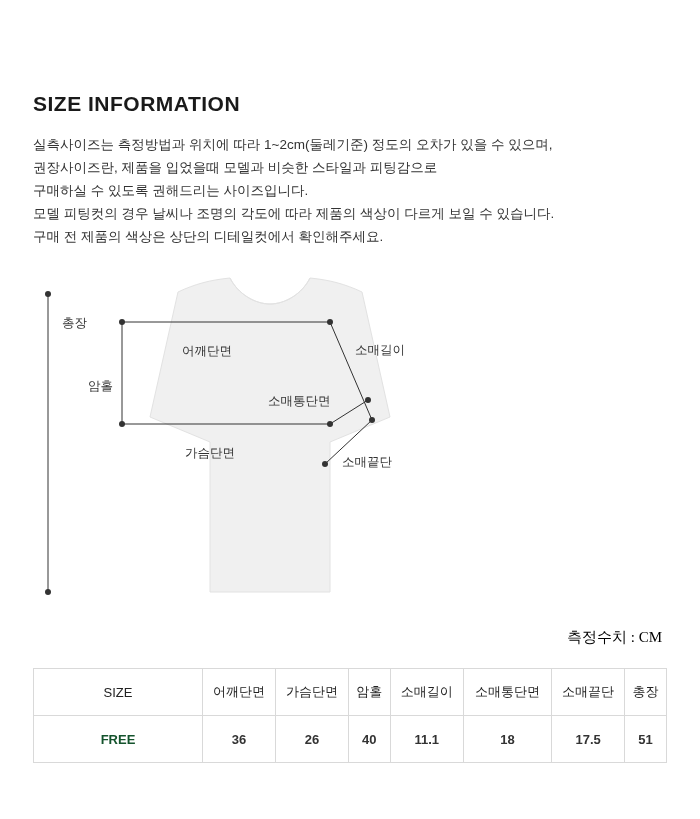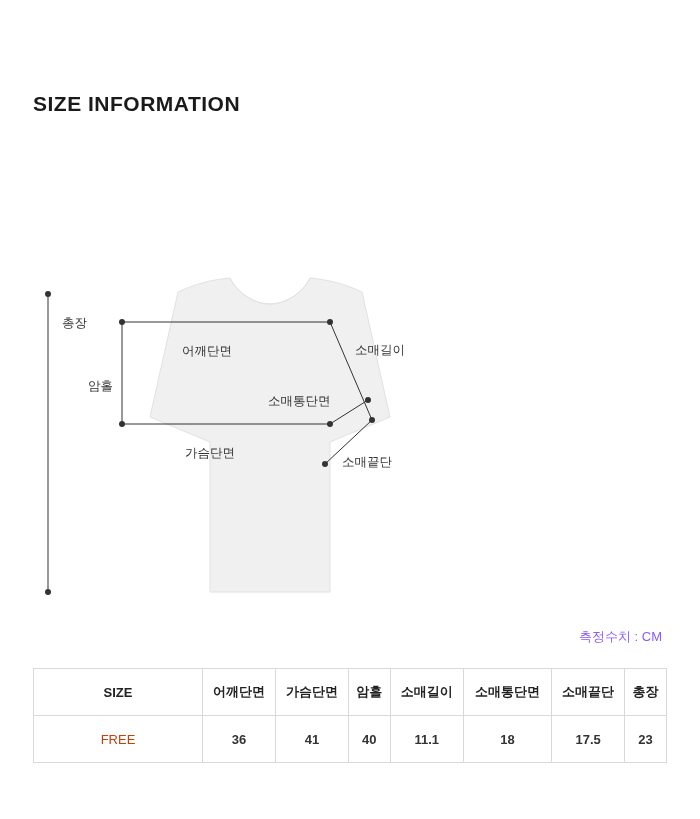--- a/index.html
+++ b/index.html
@@ -46,65 +46,73 @@
     position: absolute;
     left: 30px;
     top: 272px;
     width: 640px;
     height: 340px;
   }
   .measure-note {
     position: absolute;
     right: 33px;
     top: 628px;
-    font-size: 13px;
-    color: #8b5cf6;
+    font-size: 15px;
+    color: #000000;
+    font-family: Liberation Serif, serif;
   }
   table.size-table {
     position: absolute;
     left: 33px;
     top: 668px;
     width: 634px;
     border-collapse: collapse;
     font-size: 13px;
   }
   table.size-table th,
   table.size-table td {
     border: 1px solid #d9d9d9;
     text-align: center;
     color: #333333;
     font-weight: bold;
     height: 46px;
     padding: 0 4px;
   }
   table.size-table thead th {
-    font-weight: bold;
+    font-weight: normal;
     color: #222222;
   }
   table.size-table thead th.col-size,
   table.size-table tbody td.col-size {
     width: 160px;
   }
   table.size-table tbody td.col-size {
-    font-weight: normal;
-    color: #c2410c;
+    font-weight: bold;
+    color: #14532d;
   }
   svg text {
     font-family: "Liberation Sans", sans-serif;
     font-size: 12.5px;
     fill: #333333;
   }
 </style>
 </head>
 <body>
 
 <div class="page">
 
   <div class="title">SIZE INFORMATION</div>
 
+  <div class="desc">
+    <div>실측사이즈는 측정방법과 위치에 따라 1~2cm(둘레기준) 정도의 오차가 있을 수 있으며,</div>
+    <div>권장사이즈란, 제품을 입었을때 모델과 비슷한 스타일과 피팅감으로</div>
+    <div>구매하실 수 있도록 권해드리는 사이즈입니다.</div>
+    <div>모델 피팅컷의 경우 날씨나 조명의 각도에 따라 제품의 색상이 다르게 보일 수 있습니다.</div>
+    <div>구매 전 제품의 색상은 상단의 디테일컷에서 확인해주세요.</div>
+  </div>
 
   <div class="diagram">
     <svg width="640" height="340" viewBox="0 0 640 340" xmlns="http://www.w3.org/2000/svg">
 
       <g>
 
         <path d="M148 20
                  C 165 12, 180 8, 200 6
                  C 208 22, 225 32, 240 32
                  C 255 32, 272 22, 280 6
@@ -178,23 +186,23 @@
         <th>소매길이</th>
         <th>소매통단면</th>
         <th>소매끝단</th>
         <th>총장</th>
       </tr>
     </thead>
     <tbody>
       <tr>
         <td class="col-size">FREE</td>
         <td>36</td>
-        <td>41</td>
+        <td>26</td>
         <td>40</td>
         <td>11.1</td>
         <td>18</td>
         <td>17.5</td>
-        <td>23</td>
+        <td>51</td>
       </tr>
     </tbody>
   </table>
 
 </div>
 
 </body></html>

